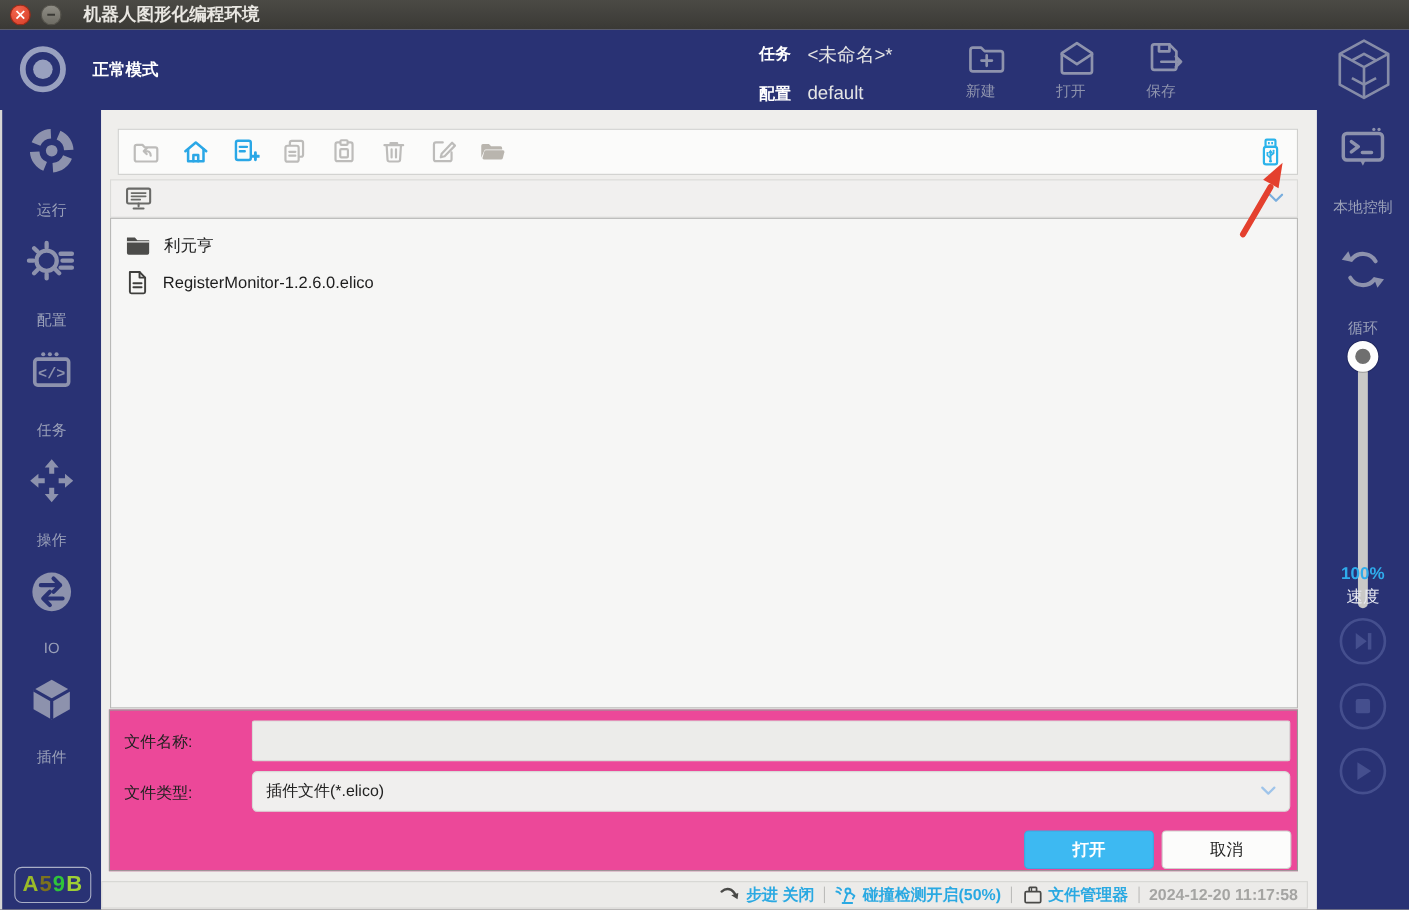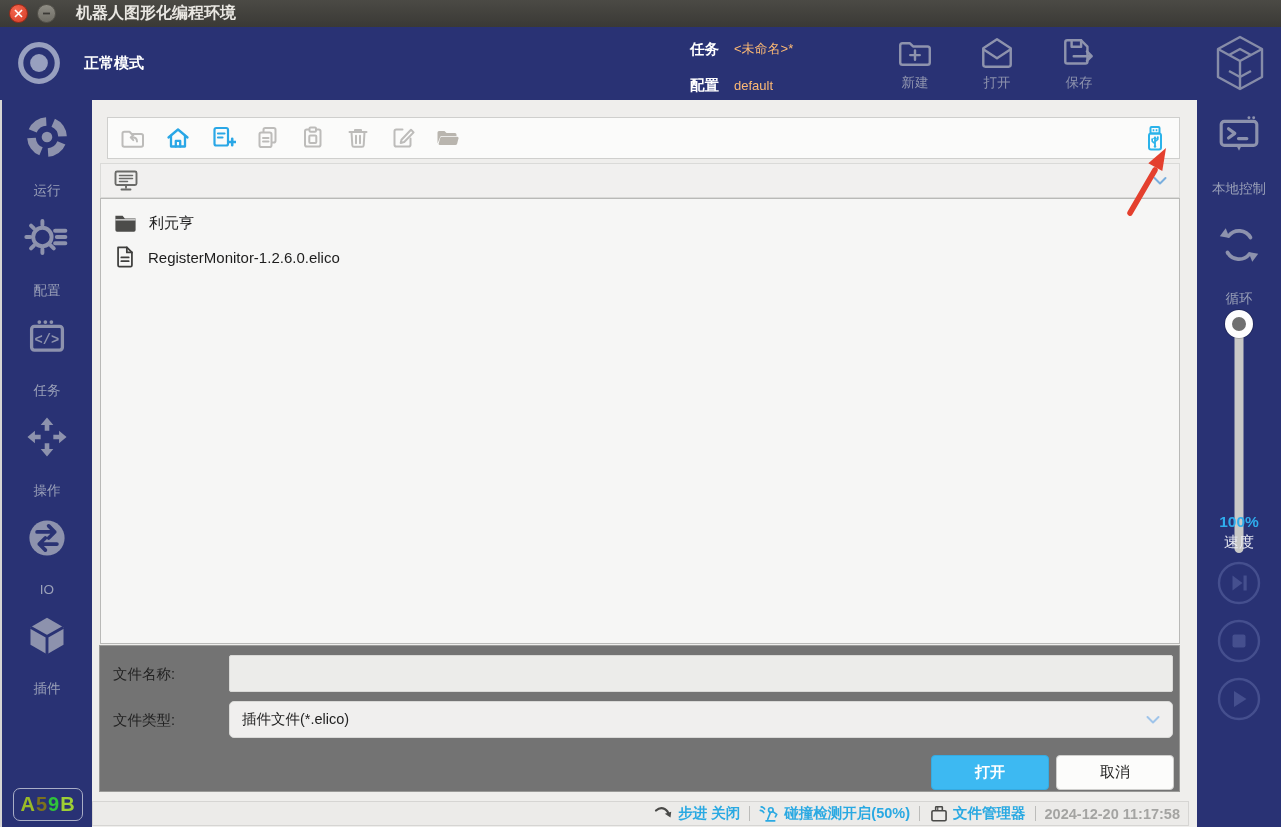--- a/index.html
+++ b/index.html
@@ -16,23 +16,23 @@
   .winbtn.min { background:linear-gradient(#8f8d85,#6e6c64); border:1px solid #55534c; color:#3a3935; }
   .titlebar .title { color:#e9e7e2; font-size:16px; font-weight:bold; margin-left:20px; }
 
   
   .header { position:absolute; left:0; top:27px; width:1281px; height:73px; background:#293274; }
   .mode { position:absolute; left:16px; top:13px; display:flex; align-items:center; gap:22px; cursor:pointer; }
   .mode-label { color:#fff; font-size:15px; font-weight:bold; }
   .taskcfg { position:absolute; left:690px; top:8px; }
   .kv { display:flex; align-items:center; height:28px; }
   .kv .k { color:#fff; font-weight:bold; font-size:14.5px; width:40px; }
-  .kv .v { color:#fdba74; font-size:13px; margin-left:4px; }
+  .kv .v { color:#e5e5e5; font-size:17px; margin-left:4px; }
   .header-actions { position:absolute; left:878px; top:4px; display:flex; gap:8px; }
-  .hbtn { width:74px; height:64px; display:flex; flex-direction:column; align-items:center;
+  .hbtn { width:74px; height:64px; display:flex; flex-direction:column; 
     justify-content:flex-start; color:#8e93ad; cursor:pointer; }
   .hbtn svg { margin-top:3px; }
   .hbtn .lbl { font-size:13.5px; margin-top:2px; color:#8e93ad; }
   .logo { position:absolute; left:1212px; top:4px; color:#868ca8; }
 
   
   .lsidebar { position:absolute; left:0; top:100px; width:92px; height:727px; background:#293274; border-left:2px solid #d7d6d4; }
   .rsidebar { position:absolute; left:1197px; top:100px; width:84px; height:727px; background:#293274; }
   .navitem { position:absolute; left:0; width:100%; display:flex; flex-direction:column;
     align-items:center; gap:22px; color:#8d92ad; cursor:pointer; }
@@ -65,21 +65,21 @@
 
   .locrow { position:absolute; left:8px; top:63px; width:1080px; height:35px; background:#f1f0ef;
     border:1px solid #dadad8; display:flex; align-items:center; padding:0 12px; cursor:pointer; }
   .locrow .chev { margin-left:auto; }
 
   .filelist { position:absolute; left:8px; top:98px; width:1080px; height:446px; background:#f6f6f5;
     border:1px solid #b9b9b7; padding-top:7px; }
   .frow { display:flex; align-items:center; height:34px; padding-left:12px; gap:11px; cursor:pointer; }
   .frow .fname { font-size:15px; color:#1d1d1d; }
 
-  .bottompanel { position:absolute; left:7px; top:545px; width:1081px; height:147px; background:#737373;
+  .bottompanel { position:absolute; left:7px; top:545px; width:1081px; height:147px; background:#ec4899;
     border:1px solid #9a9a98; }
   .flabel { position:absolute; left:13px; font-size:14.5px; color:#222; }
   .fninput { position:absolute; left:129px; top:9px; width:944px; height:37px; background:#ececea;
     border:1px solid #d9d9d7; border-radius:2px; font-size:14.5px; padding:0 10px;
     font-family:"Liberation Sans",sans-serif; }
   .ftselect { position:absolute; left:129px; top:55px; width:944px; height:37px; background:#f0efee;
     border:1px solid #d9d9d7; border-radius:5px; display:flex; align-items:center;
     padding:0 12px; font-size:14.5px; color:#222; cursor:pointer; }
   .ftselect .chev { margin-left:auto; }
   .btn { position:absolute; top:109px; height:35px; width:118px; border-radius:4px; font-size:15px;

